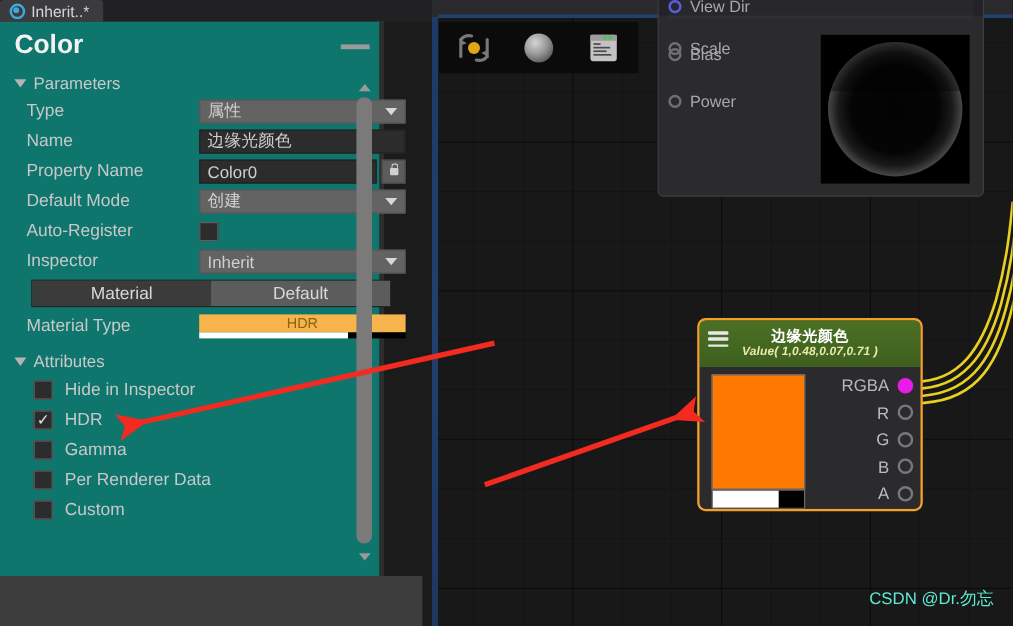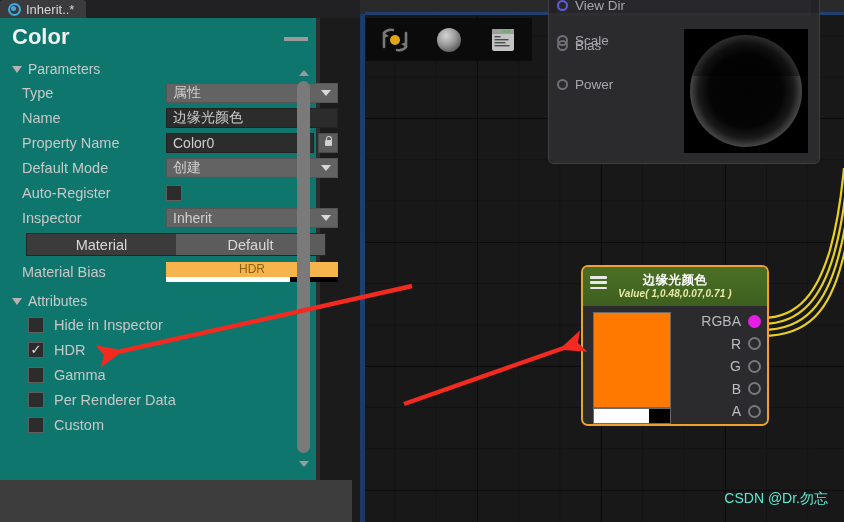--- a/index.html
+++ b/index.html
@@ -438,21 +438,21 @@
           <span class="caret"></span>
         </span>
       </div>
 
       <div class="segbar">
         <span class="seg">Material</span>
         <span class="seg active">Default</span>
       </div>
 
       <div class="row" style="margin-top:3px;">
-        <span class="row-label">Material Bias</span>
+        <span class="row-label">Material Type</span>
         <span class="hdr-wrap">
           <span class="hdr-bar">HDR</span>
           <span class="hdr-strip">
             <span class="w" style="width:72%"></span>
             <span class="b"></span>
           </span>
         </span>
       </div>
 
       <div class="section-header" style="margin-top:6px;">

